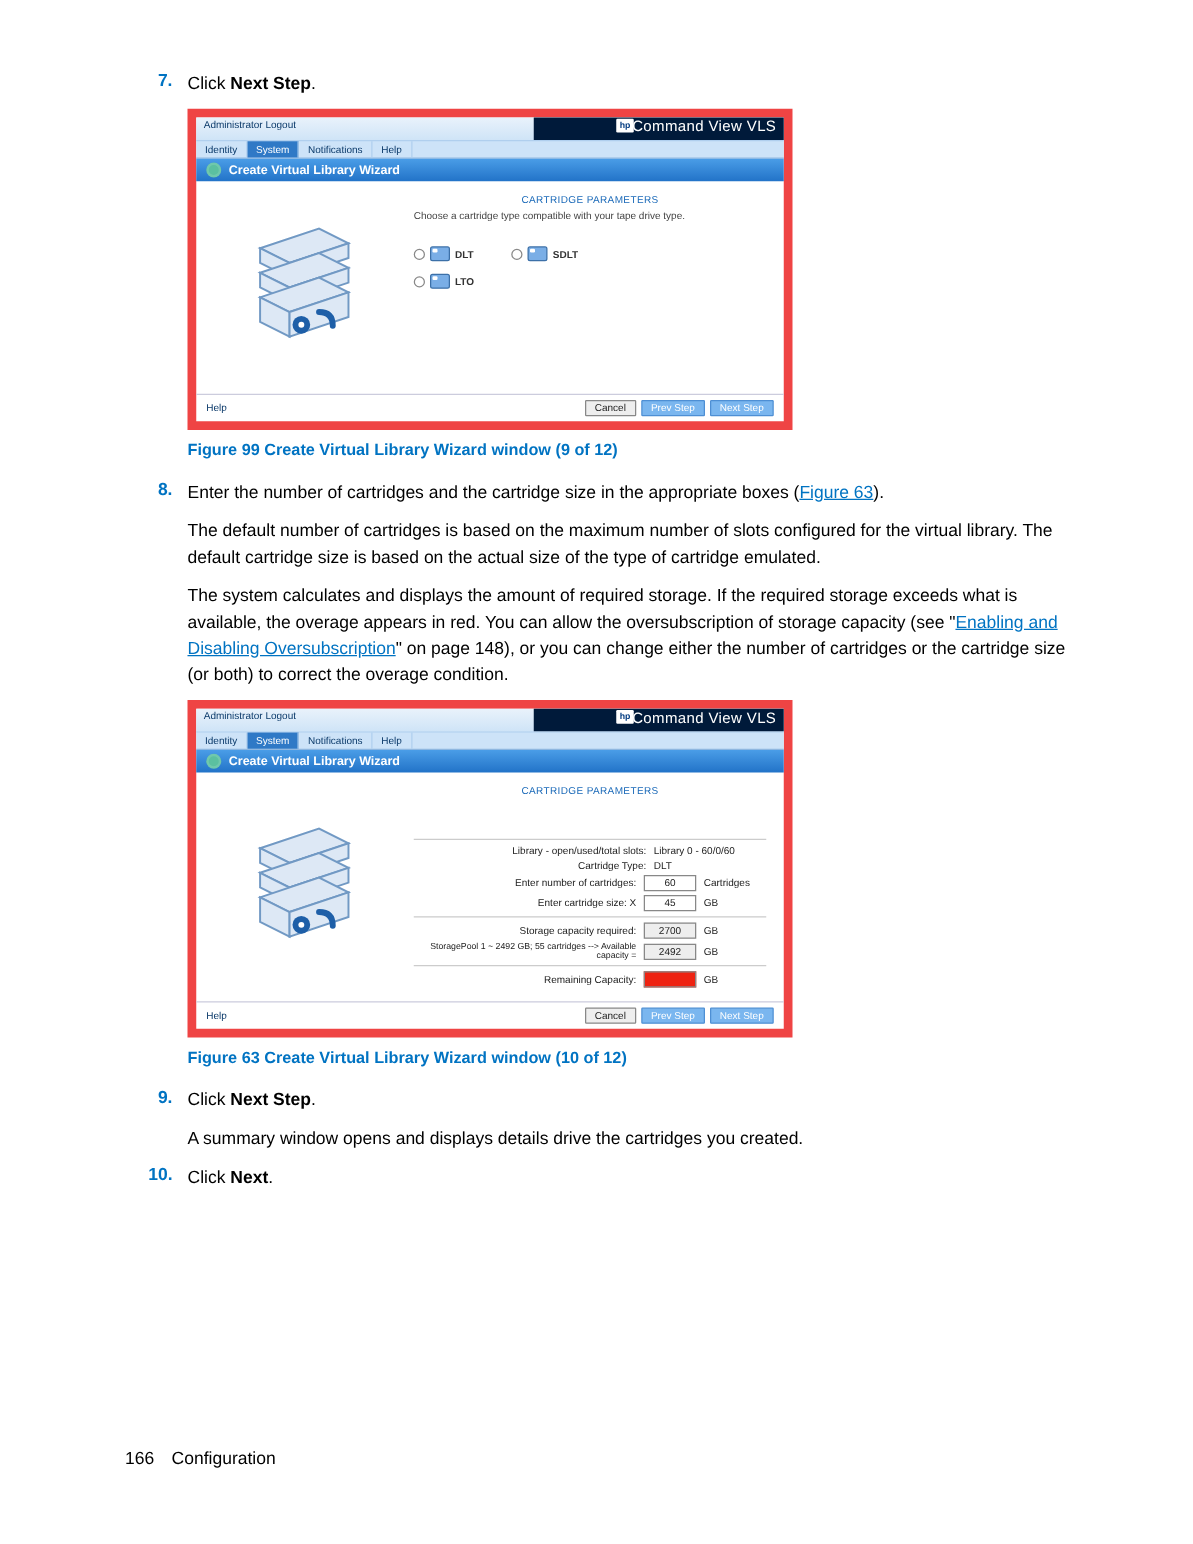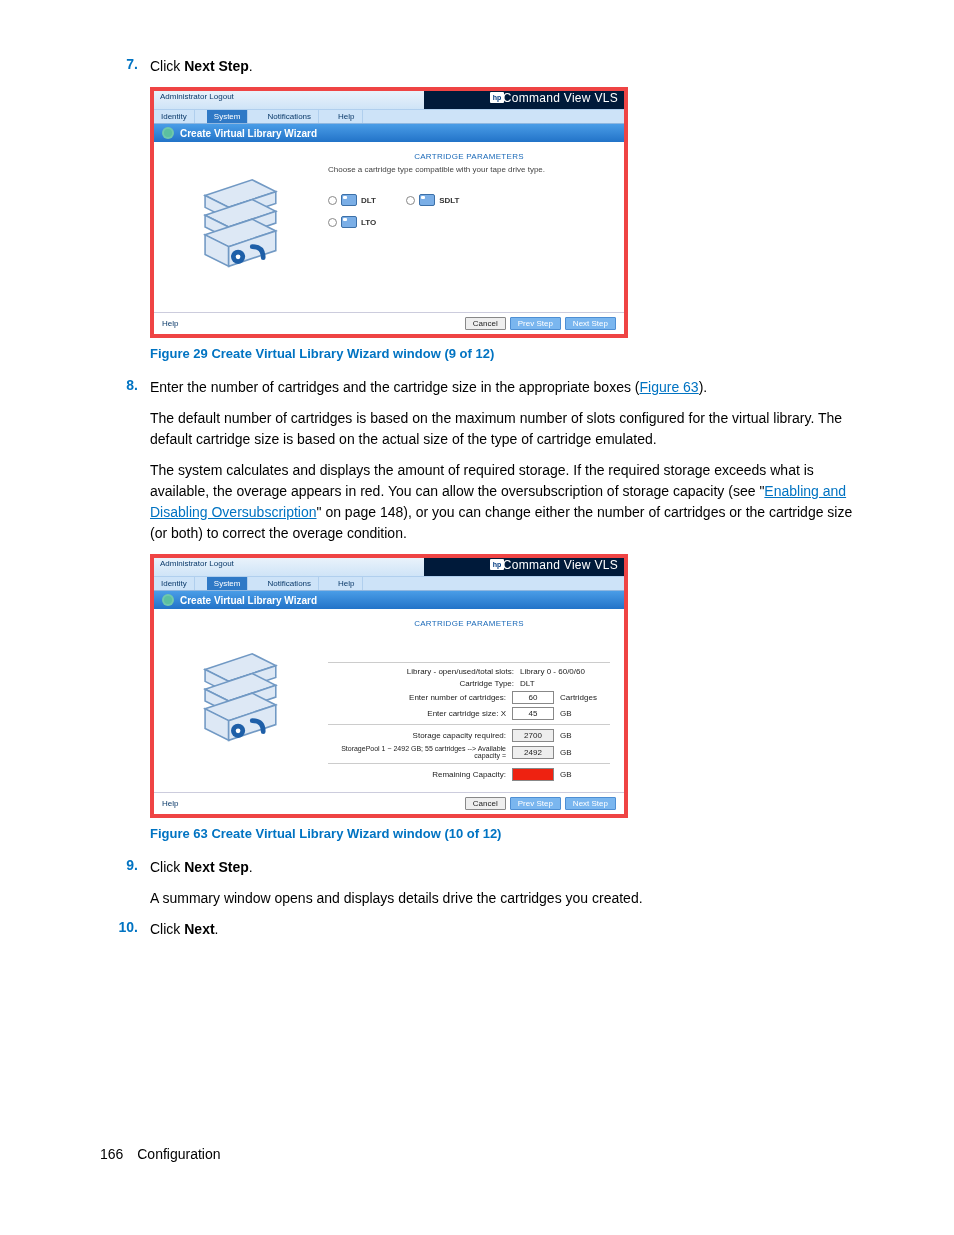--- a/index.html
+++ b/index.html
@@ -19,41 +19,41 @@
   .fig-caption { color:#0073c2; font-weight:bold; font-size:13px; margin: 6px 0 16px 50px;}
   .link { color:#0073c2; text-decoration: underline; cursor:pointer;}
   .b { font-weight:bold;}
   .footer { margin-top: 40px; font-size:14px;}
   .footer .pnum { margin-right: 10px;}
 
   
   .shot {
     width: 470px;
     margin: 10px 0 8px 50px;
-    border: 4px solid #ef4444;
+    border: 7px solid #ef4444;
     background: #fff;
     font-family: Tahoma, Arial, sans-serif;
     font-size: 8px;
     color: #222;
   }
   .shot-top {
     background: linear-gradient(#e9f2fb,#cfe4f7);
     padding: 2px 6px;
     color:#0b3a6a;
     position:relative;
     height:14px;
   }
   .shot-top .logout { position:absolute; left:6px; top:1px;}
   .shot-top .brand { position:absolute; right:6px; top:0; color:#fff; font-size:12px; letter-spacing:.3px;}
   .shot-top .brand-bg { position:absolute; right:0; top:0; bottom:0; width:200px; background:#001a3a;}
   .shot-top .hp-badge {
     position:absolute; right:120px; top:1px; width:14px; height:11px;
     background:#fff; border-radius:1px; color:#003a80; font-weight:bold; font-size:7px; text-align:center; line-height:11px;
   }
-  .tabs { display:flex; background:#cde3f8; border-top:1px solid #b0cfee; border-bottom:1px solid #8fb7e0;gap:12px;}
+  .tabs { display:flex; background:#cde3f8; border-top:1px solid #b0cfee; border-bottom:1px solid #8fb7e0;}
   .tab { padding:2px 7px; color:#0b3a6a; border-right:1px solid #b0cfee; font-size:8px;}
   .tab.active { background:#2f79c6; color:#fff;}
   .blue-title {
     background: linear-gradient(#4a9de7,#2273c8);
     color:#fff; font-weight:bold; padding:3px 8px; font-size:10px;
     display:flex; align-items:center; gap:6px;
   }
   .blue-title .back-circle{
     width:12px;height:12px;border-radius:50%;background:#5bc0a0;display:inline-block;
     box-shadow:inset 0 0 0 2px #fff2;
@@ -165,21 +165,21 @@
       </div>
     </div>
   </div>
   <div class="shot-actions">
     <span class="help">Help</span>
     <span class="btn">Cancel</span>
     <span class="btn blue">Prev Step</span>
     <span class="btn blue">Next Step</span>
   </div>
 </div>
-<div class="fig-caption">Figure 29 Create Virtual Library Wizard window (9 of 12)</div>
+<div class="fig-caption">Figure 99 Create Virtual Library Wizard window (9 of 12)</div>
 
 <div class="step-row">
   <div class="step-num">8.</div>
   <div class="step-text">
     <span>Enter the number of cartridges and the cartridge size in the appropriate boxes (</span><span class="link">Figure 63</span><span>).</span>
   </div>
 </div>
 <div class="indent">The default number of cartridges is based on the maximum number of slots configured for the virtual library. The default cartridge size is based on the actual size of the type of cartridge emulated.</div>
 <div class="indent">
   <span>The system calculates and displays the amount of required storage. If the required storage exceeds what is available, the overage appears in red. You can allow the oversubscription of storage capacity (see "</span><span class="link">Enabling and Disabling Oversubscription</span><span>" on page 148), or you can change either the number of cartridges or the cartridge size (or both) to correct the overage condition.</span>

